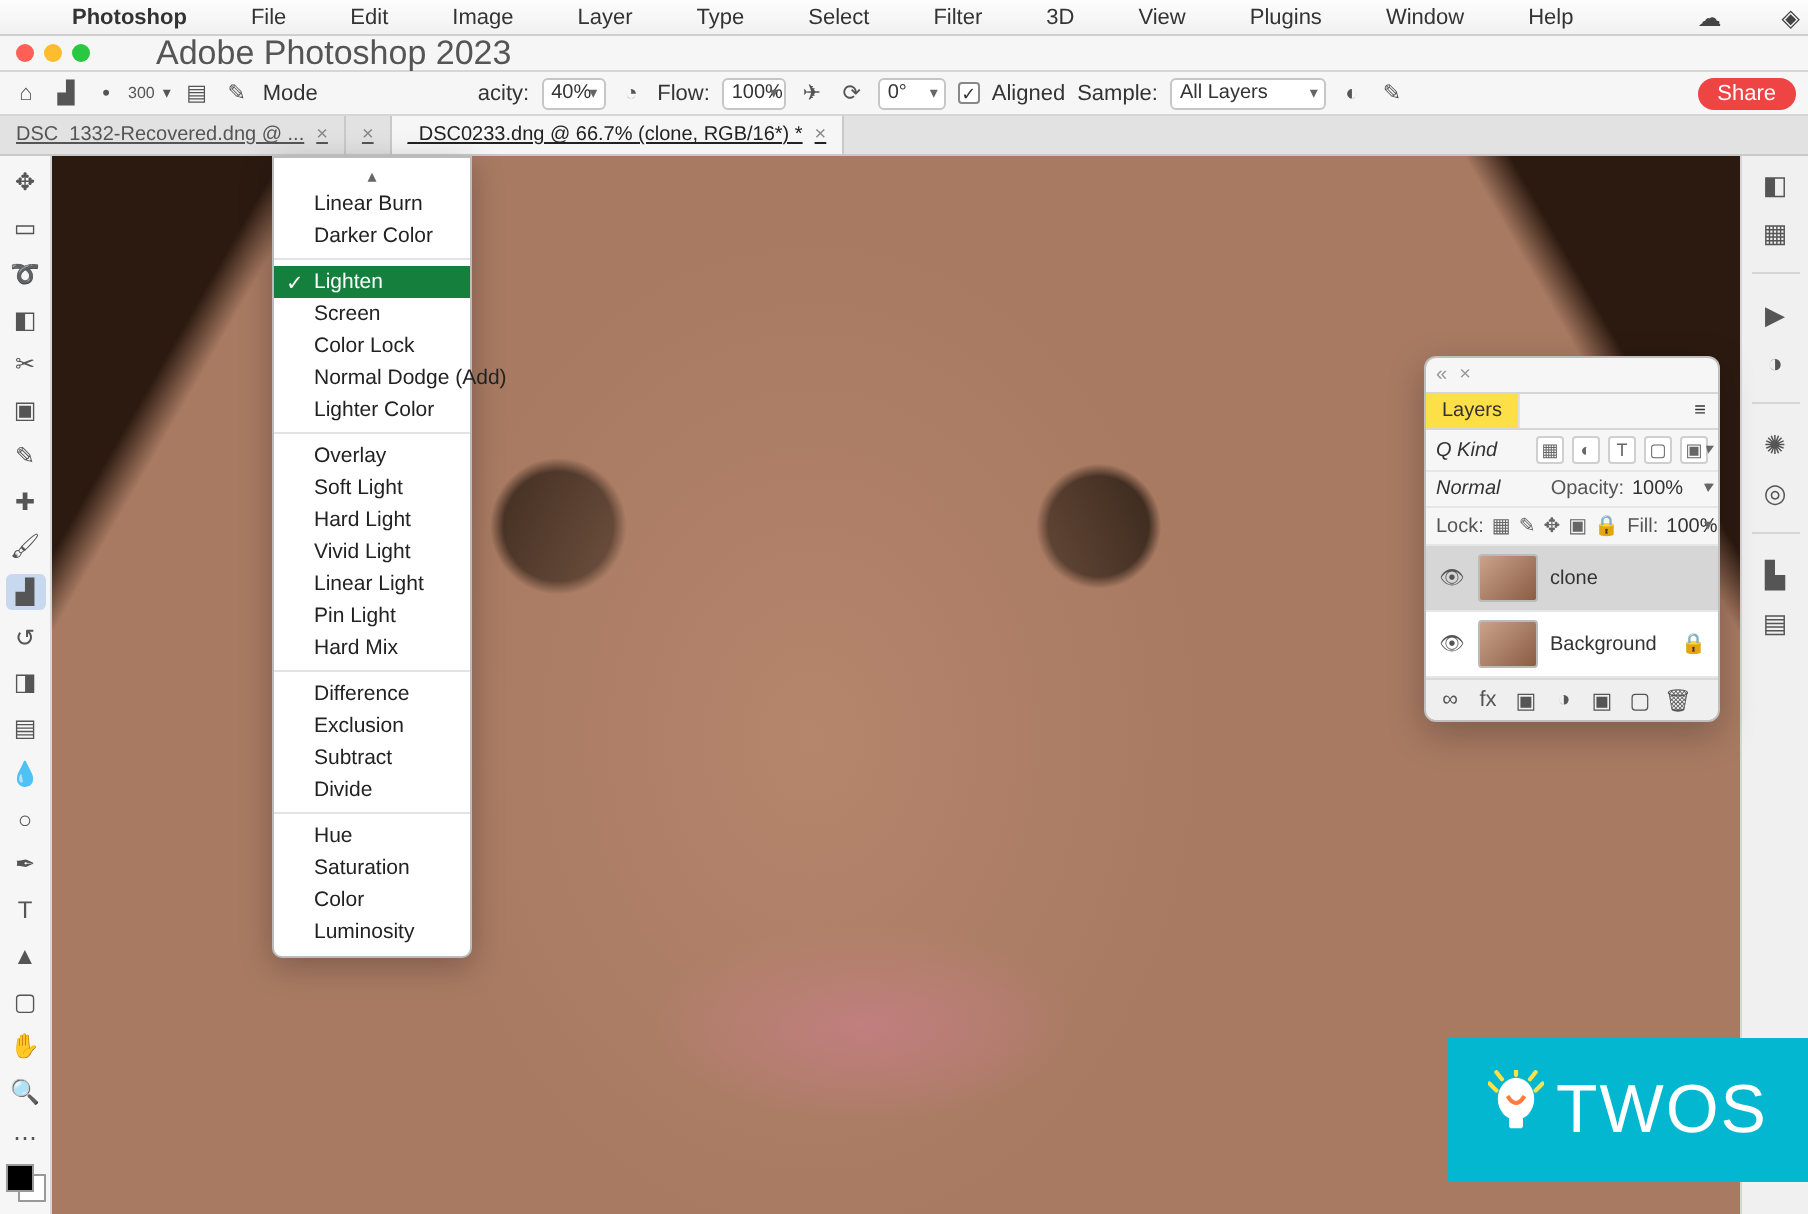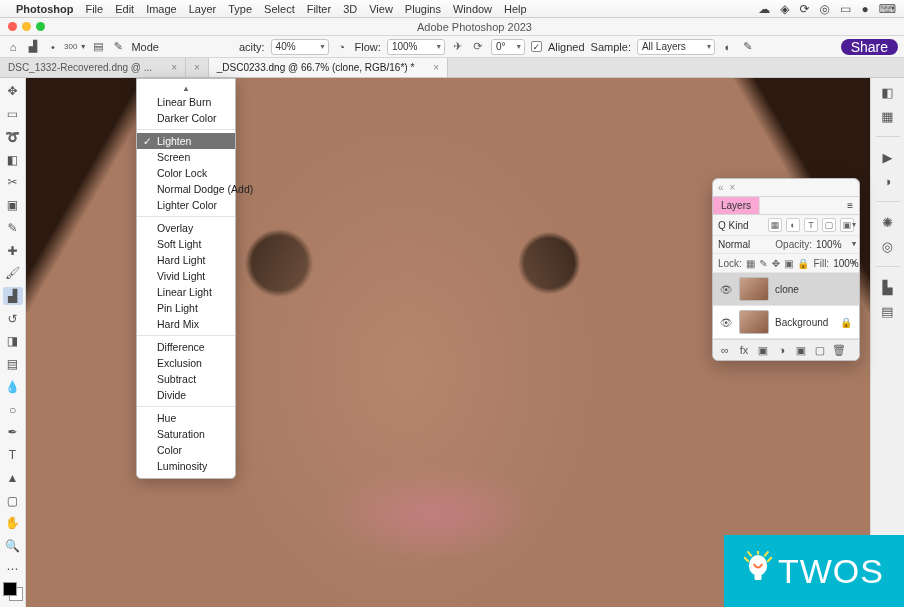--- a/index.html
+++ b/index.html
@@ -15,75 +15,76 @@
   }
 
   
   .mac-menubar {
     height: 18px;
     background: linear-gradient(#fdfdfd, #f1f1f1);
     border-bottom: 1px solid #cfcfcf;
     display: flex;
     align-items: center;
     padding: 0 8px;
+    gap: 20px;
   }
   .mac-menubar .apple { font-size: 13px; margin-right: 8px; }
   .mac-menubar .menu-item { margin-right: 12px; cursor: default; }
   .mac-menubar .menu-item.bold { font-weight: 600; }
   .mac-menubar .spacer { flex: 1; }
   .mac-menubar .status-icon { margin-left: 10px; font-size: 12px; color:#444; }
 
   
   .titlebar {
     height: 18px;
     background: #f6f6f6;
     border-bottom: 1px solid #d6d6d6;
     display: flex;
     align-items: center;
   }
   .traffic { display: flex; gap: 5px; margin-left: 8px; }
   .traffic div { width: 9px; height: 9px; border-radius: 50%; }
   .tl-close { background: #ff5f57; } .tl-min { background: #febc2e; } .tl-max { background: #28c840; }
-  .titlebar .title { flex: 1; text-align: center; color: #555; font-size: 11px; }
+  .titlebar .title { flex: 1; text-align: left; color: #555; font-size: 17px; margin-left: 33px; }
 
   
   .options-bar {
     height: 22px;
     background: #f6f6f6;
     border-bottom: 1px solid #d6d6d6;
     display: flex;
     align-items: center;
     padding: 0 6px;
     gap: 6px;
   }
   .options-bar .seg { display: flex; align-items: center; gap: 4px; }
   .options-bar .ico { width: 14px; height: 14px; display:inline-flex; align-items:center; justify-content:center; color:#555; }
   .options-bar .sub { font-size:8px; color:#555; }
   .options-bar select, .options-bar .dd {
     height: 16px; border: 1px solid #c6c6c6; border-radius: 3px; background:#fff;
     font-size: 10px; padding: 0 14px 0 4px; position: relative; display:inline-flex; align-items:center;
   }
   .dd::after { content:"▾"; position:absolute; right:3px; font-size:8px; color:#666; }
-  .num-box { width: 58px; text-align:left; }
+  .num-box { width: 32px; text-align:left; }
   .checkbox { width:11px; height:11px; border:1px solid #888; border-radius:2px; display:inline-flex; align-items:center; justify-content:center; font-size:9px; color:#333; background:#fff;}
   .share-btn {
-    margin-left:auto; background:#4c1d95; color:#fff; border-radius:10px; height:16px; padding:0 10px; display:flex; align-items:center; font-size:14px;
+    margin-left:auto; background:#ef4444; color:#fff; border-radius:10px; height:16px; padding:0 10px; display:flex; align-items:center; font-size:11px;
   }
 
   
   .tabbar {
     height: 20px;
     background: #e2e2e2;
     border-bottom: 1px solid #c9c9c9;
     display: flex;
     align-items: stretch;
   }
   .tab {
     display: flex; align-items: center; padding: 0 8px; border-right: 1px solid #c9c9c9;
-    font-size: 10px; color:#555; gap:19px; max-width: 260px; white-space: nowrap; overflow: hidden;
+    font-size: 10px; color:#555; gap:6px; max-width: 260px; white-space: nowrap; overflow: hidden; text-decoration: underline;
   }
   .tab.active { background:#f6f6f6; color:#222; }
   .tab .close { color:#888; font-size:10px; }
 
   
   .main {
     position: relative;
     height: calc(607px - 18px - 18px - 22px - 20px);
     width: 904px;
     background:#e8e8e8;
@@ -132,55 +133,55 @@
   .right-dock hr { border:none; border-top:1px solid #d6d6d6; width:24px; margin:4px 0;}
 
   
   .dropdown {
     position:absolute; left:136px; top:0; width:100px;
     background:#fff; border:1px solid #bcbcbc; border-radius:0 0 5px 5px; box-shadow:0 4px 16px rgba(0,0,0,.25);
     padding:4px 0; z-index:60;
   }
   .dropdown .up-arrow { text-align:center; font-size:9px; color:#666; padding:0 0 1px;}
   .dropdown .mi { padding:2px 12px 2px 20px; font-size:10.5px; color:#222; white-space:nowrap; position:relative;}
-  .dropdown .mi.sel { background:#737373; color:#fff; }
+  .dropdown .mi.sel { background:#15803d; color:#fff; }
   .dropdown .mi.sel::before { content:"✓"; position:absolute; left:6px; }
   .dropdown hr { border:none; border-top:1px solid #e3e3e3; margin:3px 0;}
 
   
   .layers-panel {
     position:absolute; right:44px; top:100px; width:148px;
     background:#f6f6f6; border:1px solid #bfbfbf; border-radius:6px; box-shadow:0 6px 18px rgba(0,0,0,.25);
     z-index:50; font-size:10px; color:#333;
   }
   .panel-titlebar { display:flex; align-items:center; gap:6px; padding:3px 5px; border-bottom:1px solid #d6d6d6;}
   .panel-titlebar .dot { font-size:10px; color:#999;}
   .panel-tabs { display:flex; border-bottom:1px solid #d6d6d6;}
-  .panel-tabs .ptab { padding:3px 8px; font-size:10px; border-right:1px solid #e0e0e0; background:#f9a8d4;}
+  .panel-tabs .ptab { padding:3px 8px; font-size:10px; border-right:1px solid #e0e0e0; background:#fde047;}
   .panel-tabs .hamb { margin-left:auto; padding:0 6px; display:flex; align-items:center;}
   .lp-row { display:flex; align-items:center; gap:4px; padding:3px 5px; border-bottom:1px solid #e6e6e6;}
-  .lp-row .sdd { flex:1; }
+  .lp-row .sdd { flex:1;font-style:italic; }
   .lp-row .ticon { width:14px; height:14px; display:flex; align-items:center; justify-content:center; border:1px solid #cfcfcf; border-radius:2px; background:#fff; font-size:9px; color:#666;}
   .lp-row .mini-ico { width:12px; height:12px; display:flex; align-items:center; justify-content:center; color:#666; font-size:10px;}
   .lp-row .lbl { color:#555; }
   .lp-row .nb { width:38px; }
   .layer-list { background:#fff;}
   .layer {
     display:flex; align-items:center; gap:6px; padding:4px 6px; border-bottom:1px solid #e6e6e6;
   }
   .layer.sel { background:#d6d6d6; }
   .layer .vis { width:14px; text-align:center; color:#555; }
   .layer .thumb { width:30px; height:24px; background:linear-gradient(135deg,#caa38a,#8a5c44); border:1px solid #bbb; border-radius:2px;}
   .layer .lock { margin-left:auto; color:#777; }
   .panel-footer { display:flex; align-items:center; gap:7px; padding:4px 6px; background:#efefef; border-top:1px solid #d9d9d9; border-radius:0 0 6px 6px;}
   .panel-footer .fico { width:12px; height:12px; color:#555; display:flex; align-items:center; justify-content:center; font-size:11px;}
 
   
   .twos {
-    position:absolute; right:0; bottom:0; width:180px; height:72px;
+    position:absolute; right:0; bottom:16px; width:180px; height:72px;
     background:#03b7d0; color:#fff; display:flex; align-items:center; justify-content:center; gap:6px;
     font-family: Impact, "Arial Black", sans-serif; font-size:34px; letter-spacing:1px;
     z-index:80;
   }
   .bulb {
     width:28px; height:40px; position:relative;
   }
   .bulb svg { width:100%; height:100%; }
 </style>
 </head>

